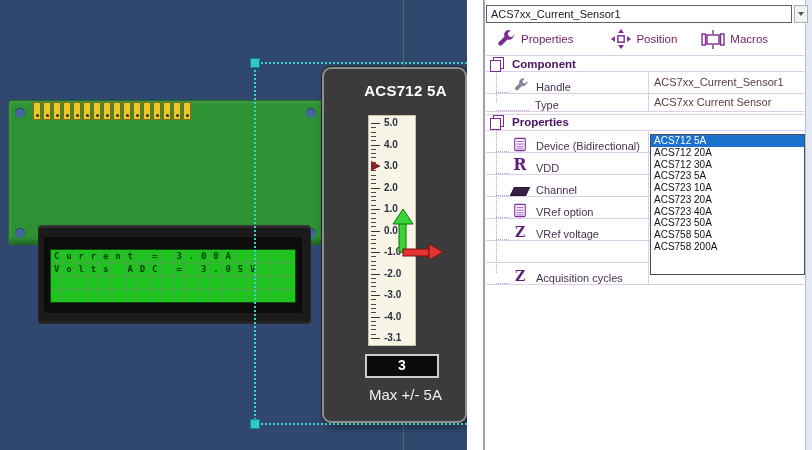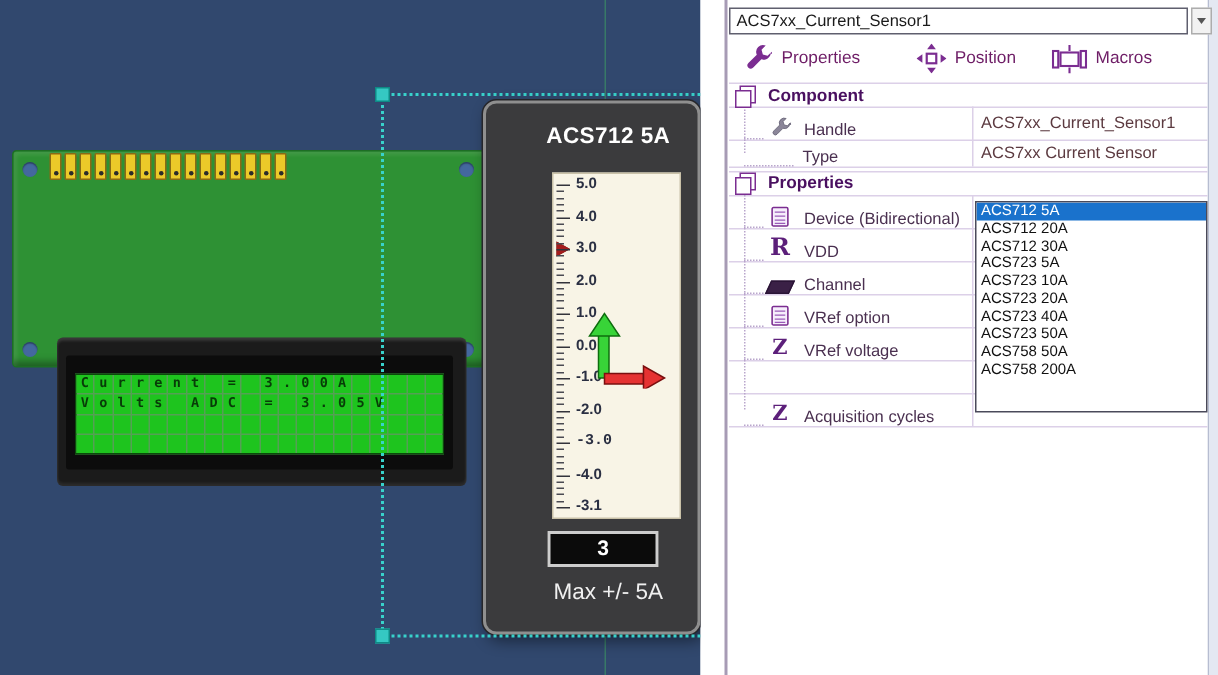--- a/index.html
+++ b/index.html
@@ -44,21 +44,21 @@
   .sel-h-bot{position:absolute;left:256px;top:423px;width:211px;height:0;border-top:2px dotted var(--selection);z-index:12;}
   .handle{position:absolute;width:10px;height:10px;background:#35c8c2;border:1px solid #0e8a86;z-index:13;}
   .handle.top{left:250px;top:58px;} .handle.bottom{left:250px;top:419px;}
 
   
   .gauge-panel{position:absolute;left:322px;top:67px;width:145px;height:356px;background:var(--panel-bg);
                border:2px solid var(--panel-border);border-radius:9px;z-index:10;
                box-shadow:0 0 0 1px #26262a, 3px 4px 10px rgba(0,0,0,.45);}
   .gauge-title{position:absolute;left:0;right:0;top:13px;text-align:center;padding-left:22px;
                color:#fff;font-size:15px;font-weight:700;letter-spacing:.3px;}
-  .gauge-scale{position:absolute;left:44px;top:46px;width:86px;height:231px;background:var(--scale-bg);
+  .gauge-scale{position:absolute;left:44px;top:46px;width:48px;height:231px;background:var(--scale-bg);
                border:1px solid #c9c1a8;}
   .tick{position:absolute;left:2px;width:5px;height:1px;background:#4a4a52;}
   .tick.major{width:9px;background:#33333b;}
   .ticklabel{position:absolute;left:15px;font-size:10px;font-weight:700;color:var(--tick);line-height:12px;}
   .gauge-marker{position:absolute;left:2px;width:0;height:0;border-top:5px solid transparent;
                 border-bottom:5px solid transparent;border-left:9px solid var(--marker-red);
                 filter:drop-shadow(0 0 0.5px #500);}
   .gauge-value-box{position:absolute;left:41px;top:285px;width:74px;height:24px;background:#0b0b0b;
                    border:2px solid #cdcdcd;color:#fff;font-size:14px;font-weight:700;text-align:center;line-height:19px;}
   .gauge-max{position:absolute;left:0;right:0;top:317px;text-align:center;padding-left:22px;color:#f0f0f0;font-size:15px;}
@@ -311,21 +311,21 @@
           <div class="tick" style="top: 217.7px;"></div>
           <div class="tick major" style="top: 222px;"></div>
           <div class="ticklabel" style="top: 1px;">5.0</div>
           <div class="ticklabel" style="top: 22.5px;">4.0</div>
           <div class="ticklabel" style="top: 44px;">3.0</div>
           <div class="ticklabel" style="top: 65.5px;">2.0</div>
           <div class="ticklabel" style="top: 87px;">1.0</div>
           <div class="ticklabel" style="top: 108.5px;">0.0</div>
           <div class="ticklabel" style="top: 130px;">-1.0</div>
           <div class="ticklabel" style="top: 151.5px;">-2.0</div>
-          <div class="ticklabel" style="top: 173px; font-family: Liberation Mono, monospace;">-3.0</div>
+          <div class="ticklabel" style="top: 173px;">-3.0</div>
           <div class="ticklabel" style="top: 194.5px;">-4.0</div>
           <div class="ticklabel" style="top: 216px;">-3.1</div>
         </div>
       <div class="gauge-value-box">3</div>
       <div class="gauge-max">Max +/- 5A</div>
     </div>
 
     <svg class="origin-arrows" width="62" height="54" viewBox="0 0 62 54">
       <rect x="11" y="18" width="7" height="29" fill="var(--arrow-green)" stroke="#0e6e0e"></rect>
       <polygon points="15,4 5,19 25,19" fill="var(--arrow-green)" stroke="#0e6e0e"></polygon>

